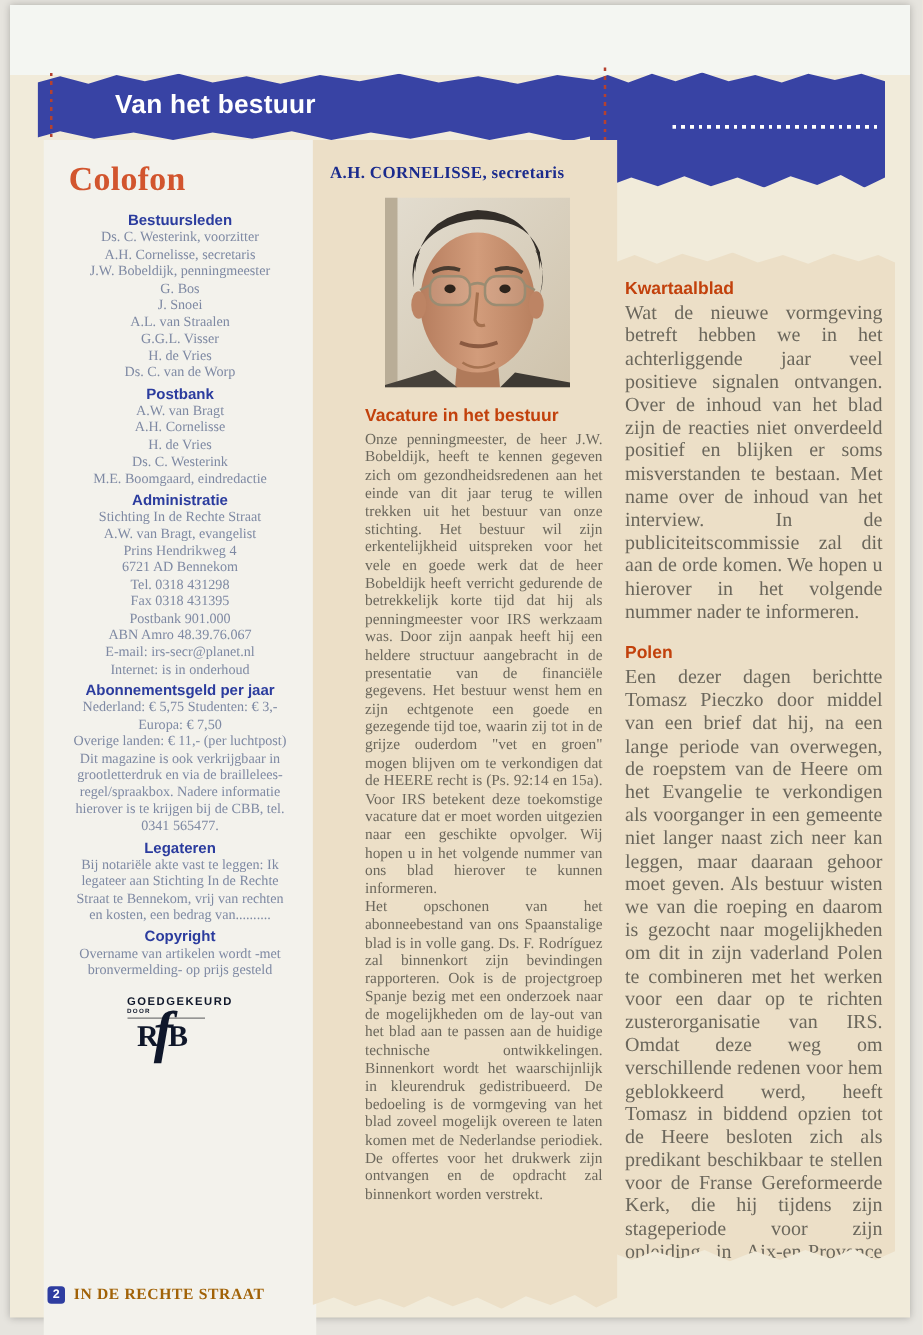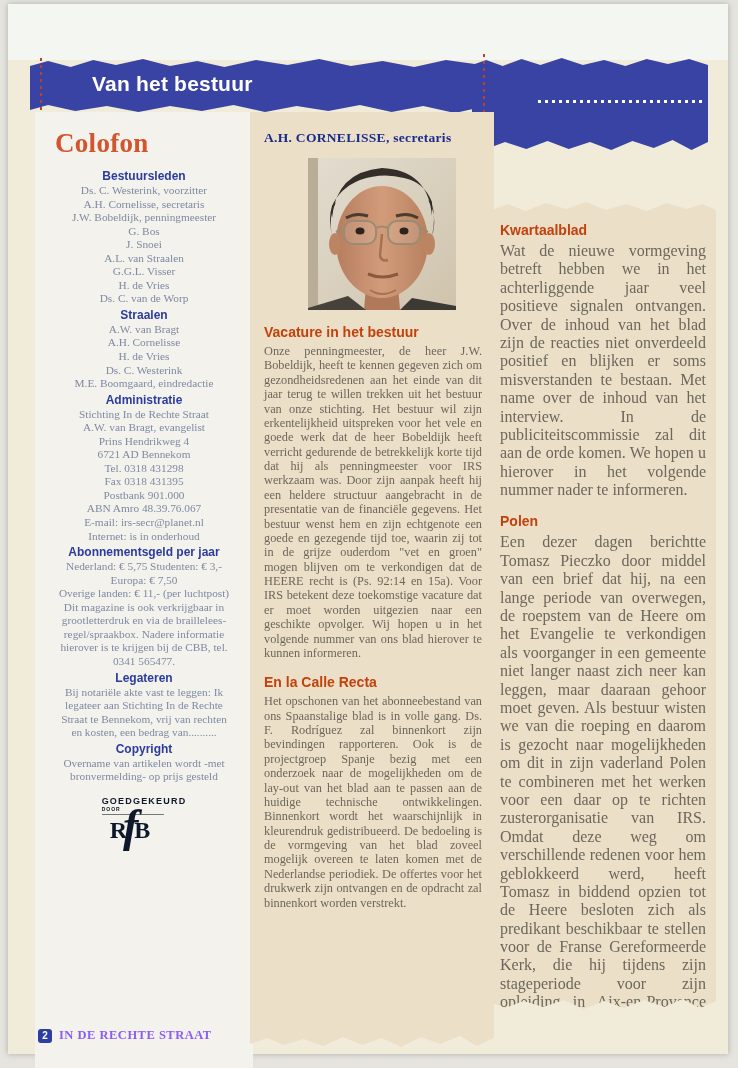--- a/index.html
+++ b/index.html
@@ -93,34 +93,34 @@
     color:#1b2b8d;letter-spacing:.3px;
   }
   .photo{display:block;margin:12px 0 0 58px;width:148px;height:152px;}
   .art-heading{
     font-family:"Liberation Sans", sans-serif;font-weight:bold;
     font-size:14px;color:#c2410c;margin:14px 0 4px 0;
   }
   .art-body{
     font-size:12.3px;line-height:1.17;color:#6b675c;text-align:justify;
   }
-  .mid-inner{padding:0 12px 0 14px;}
+  .mid-inner{padding:0 12px 0 14px;margin-left:28px;}
   .right-inner{padding:22px 10px 0 8px;}
   .right-inner .art-body{font-size:16px;line-height:1.15;}
   
   .footer{
     position:absolute;left:30px;top:1024px;display:flex;align-items:center;gap:7px;
   }
   .footer-badge{
     width:14px;height:14px;border-radius:3px;background:#2e3da0;
     color:#fff;font-family:"Liberation Sans", sans-serif;font-weight:bold;
     font-size:10px;display:flex;align-items:center;justify-content:center;
   }
   .footer-title{
-    font-weight:bold;font-size:12.5px;color:#8b5cf6;letter-spacing:.5px;
+    font-weight:bold;font-size:12.5px;color:#a16207;letter-spacing:.5px;
   }
 </style>
 </head>
 <body>
 
 <div class="sheet">
   <div class="top-strip"></div>
 
   <div class="banner">
     <div class="banner-left"></div>
@@ -140,21 +140,21 @@
 A.H. Cornelisse, secretaris
 J.W. Bobeldijk, penningmeester
 G. Bos
 J. Snoei
 A.L. van Straalen
 G.G.L. Visser
 H. de Vries
 Ds. C. van de Worp</div>
     </div>
     <div class="col-section">
-      <div class="col-heading">Straalen</div>
+      <div class="col-heading">Postbank</div>
       <div class="col-lines">A.W. van Bragt
 A.H. Cornelisse
 H. de Vries
 Ds. C. Westerink
 M.E. Boomgaard, eindredactie</div>
     </div>
     <div class="col-section">
       <div class="col-heading">Administratie</div>
       <div class="col-lines">Stichting In de Rechte Straat
 A.W. van Bragt, evangelist
@@ -240,21 +240,20 @@
       <path d="M60 116 Q74 122 90 116" stroke="#8a5940" stroke-width="3" fill="none"></path>
       <path d="M62 132 Q74 140 88 132" stroke="#a5714f" stroke-width="2" fill="none"></path>
     </svg>
 
     <div class="mid-inner">
       <div>
         <div class="art-heading">Vacature in het bestuur</div>
         <div class="art-body">Onze penningmeester, de heer J.W. Bobeldijk, heeft te kennen gegeven zich om gezondheidsredenen aan het einde van dit jaar terug te willen trekken uit het bestuur van onze stichting. Het bestuur wil zijn erkentelijkheid uitspreken voor het vele en goede werk dat de heer Bobeldijk heeft verricht gedurende de betrekkelijk korte tijd dat hij als penningmeester voor IRS werkzaam was. Door zijn aanpak heeft hij een heldere structuur aangebracht in de presentatie van de financiële gegevens. Het bestuur wenst hem en zijn echtgenote een goede en gezegende tijd toe, waarin zij tot in de grijze ouderdom "vet en groen" mogen blijven om te verkondigen dat de HEERE recht is (Ps. 92:14 en 15a). Voor IRS betekent deze toekomstige vacature dat er moet worden uitgezien naar een geschikte opvolger. Wij hopen u in het volgende nummer van ons blad hierover te kunnen informeren.</div>
       </div>
       <div>
-        <div class="art-heading">En la Calle Recta</div>
         <div class="art-body">Het opschonen van het abonneebestand van ons Spaanstalige blad is in volle gang. Ds. F. Rodríguez zal binnenkort zijn bevindingen rapporteren. Ook is de projectgroep Spanje bezig met een onderzoek naar de mogelijkheden om de lay-out van het blad aan te passen aan de huidige technische ontwikkelingen. Binnenkort wordt het waarschijnlijk in kleurendruk gedistribueerd. De bedoeling is de vormgeving van het blad zoveel mogelijk overeen te laten komen met de Nederlandse periodiek. De offertes voor het drukwerk zijn ontvangen en de opdracht zal binnenkort worden verstrekt.</div>
       </div>
     </div>
   </div>
 
   <div class="panel-right">
     <div class="right-inner">
       <div>
         <div class="art-heading" style="margin-top:0;">Kwartaalblad</div>
         <div class="art-body">Wat de nieuwe vormgeving betreft hebben we in het achterliggende jaar veel positieve signalen ontvangen. Over de inhoud van het blad zijn de reacties niet onverdeeld positief en blijken er soms misverstanden te bestaan. Met name over de inhoud van het interview. In de publiciteitscommissie zal dit aan de orde komen. We hopen u hierover in het volgende nummer nader te informeren.</div>

